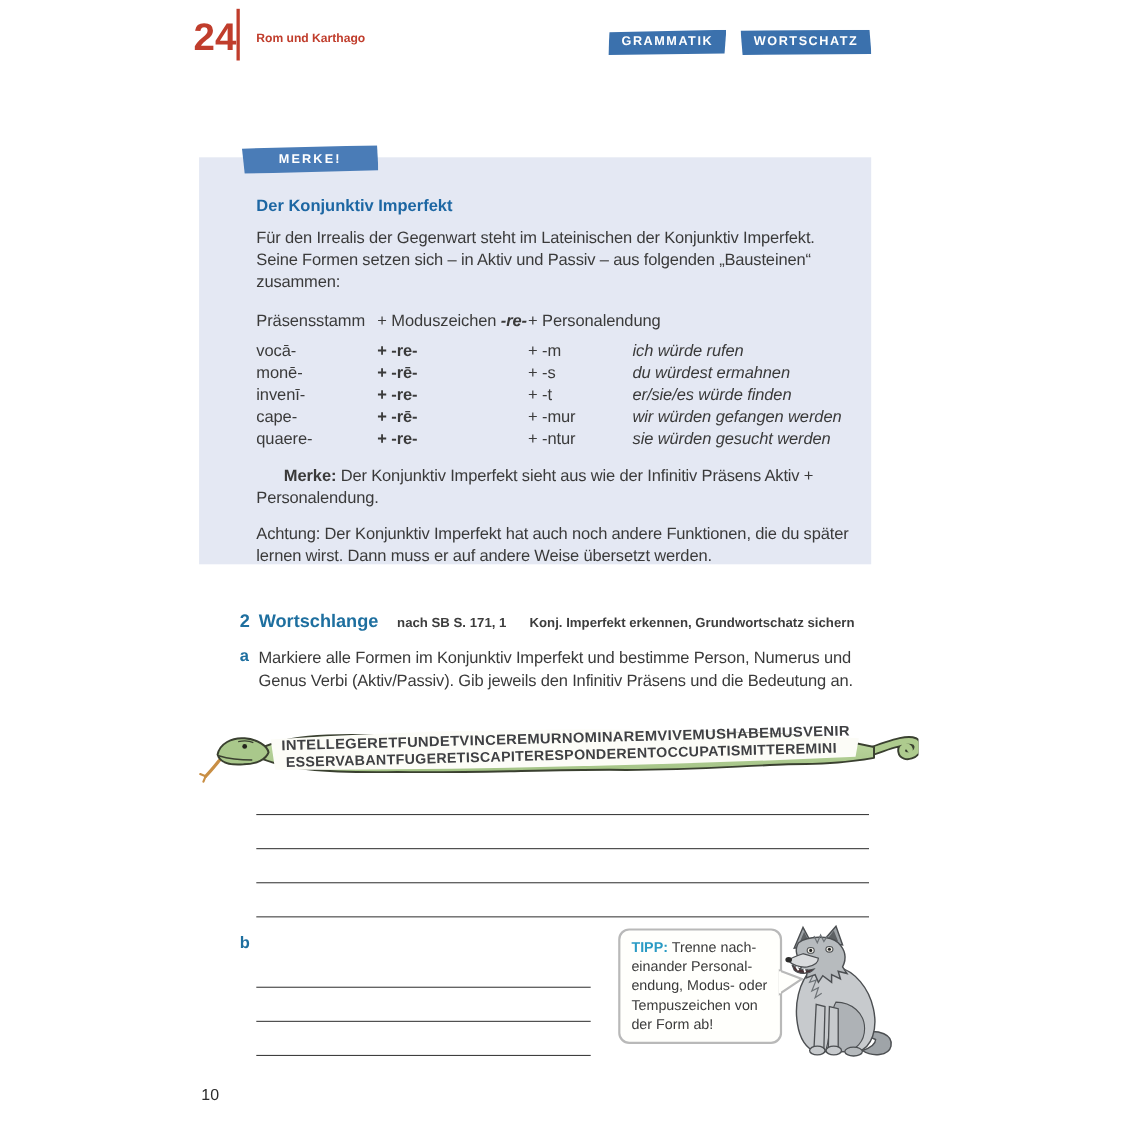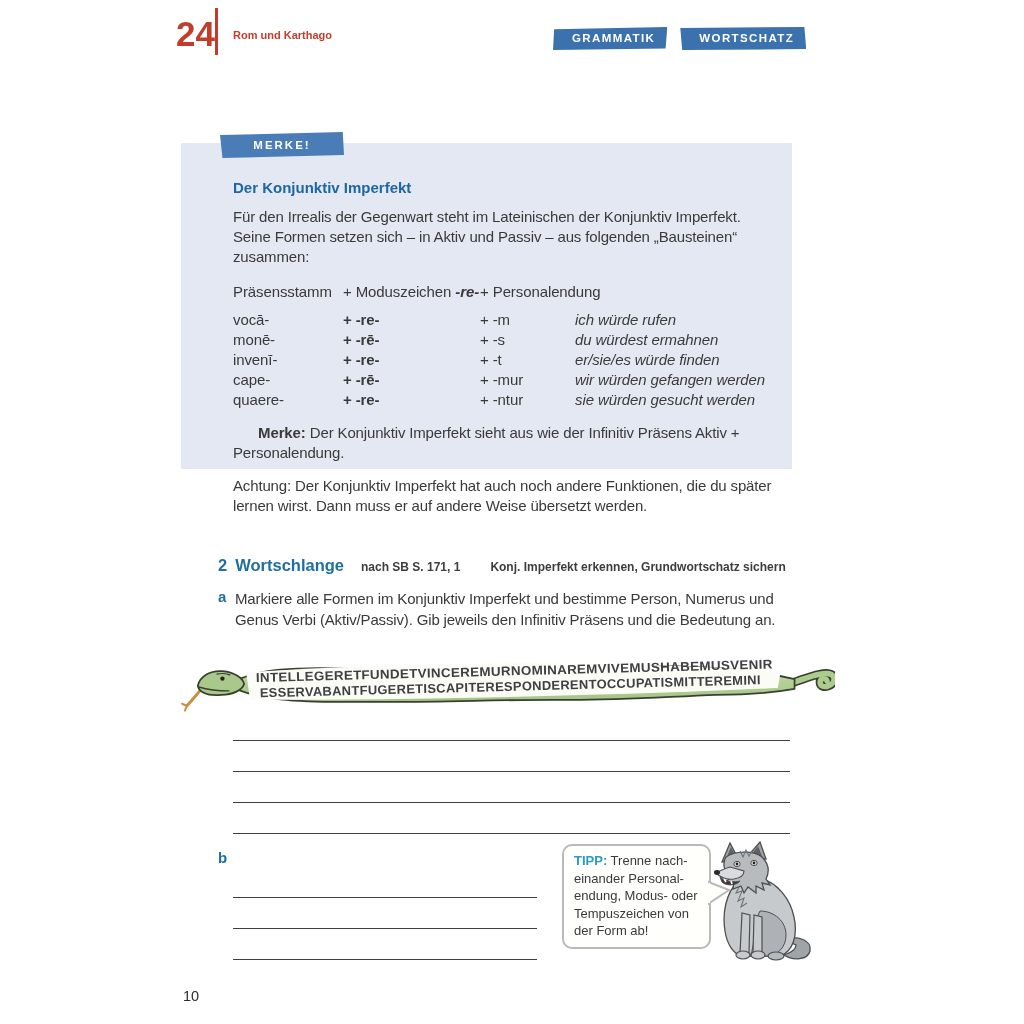--- a/index.html
+++ b/index.html
@@ -6,47 +6,47 @@
   body{width:1024px;height:1024px;overflow:hidden;background:#ffffff;
        font-family:"Liberation Sans","DejaVu Sans",sans-serif;color:var(--text,#3a3a3a);}
   .page{position:relative;width:1024px;height:1024px;background:#fff;}
 
   
   .chapter-number{position:absolute;left:176px;top:14px;font-size:35px;font-weight:bold;color:var(--red,#c03d2c);}
   .header-rule{position:absolute;left:215px;top:8px;width:2.5px;height:47px;background:var(--red,#c03d2c);}
   .chapter-title{position:absolute;left:233px;top:29px;font-size:11px;font-weight:bold;color:var(--red,#c03d2c);}
   .badges{position:absolute;left:553px;top:27px;display:flex;gap:13px;}
   .badge{background:var(--badge-blue,#3b71ad);color:#fff;font-size:11.5px;font-weight:bold;
-         letter-spacing:1.4px;padding:5px 12px 5px 19px;line-height:13px;}
+         letter-spacing:1.4px;padding:5px 12px 5px 12px;line-height:13px;}
   .badge.b1{clip-path:polygon(1% 10%,100% 0%,98.5% 94%,0% 100%);}
   .badge.b2{clip-path:polygon(0% 4%,98.5% 0%,100% 96%,1.5% 100%);}
 
   
-  .merke-box{position:absolute;left:181px;top:143px;width:611px;height:326px;background:var(--box-bg,#e4e8f3);}
+  .merke-box{position:absolute;left:181px;top:143px;width:611px;height:370px;background:var(--box-bg,#e4e8f3);}
   .merke-tab{position:absolute;left:39px;top:-11px;width:124px;height:26px;background:var(--tab-blue,#4a7cb7);
              color:#fff;font-size:11.5px;font-weight:bold;letter-spacing:2px;text-align:center;line-height:26px;
              clip-path:polygon(0% 12%,99% 0%,100% 88%,2% 100%);}
   .merke-inner{padding:36px 14px 0 52px;}
   .merke-title{font-size:15px;font-weight:bold;color:var(--heading-blue,#1d67a3);}
   .merke-p{margin-top:11px;font-size:15px;line-height:20px;letter-spacing:-0.15px;}
   .conj-table{margin-top:15px;display:grid;grid-template-columns:110px 137px 95px 1fr;font-size:15px;
               line-height:20px;letter-spacing:-0.1px;}
   .conj-table .hdr{margin-bottom:8px;white-space:nowrap;}
   .conj-table .modus{font-weight:bold;}
   .conj-table .trans{font-style:italic;}
   .bi{font-weight:bold;font-style:italic;}
   .merke-note{margin-top:13px;font-size:15px;line-height:20px;letter-spacing:-0.15px;}
   .merke-note b{letter-spacing:-0.1px;margin-left:25px;}
 
   
   .ex-head{position:absolute;left:218px;top:556px;display:flex;align-items:baseline;}
   .ex-num,.ex-title{font-size:16.5px;font-weight:bold;color:var(--section-blue,#1e6f9f);}
   .ex-num{margin-right:8px;}
   .ex-ref{margin-left:17px;font-size:12px;font-weight:bold;color:#3d3d3d;}
-  .ex-goal{margin-left:30px;font-size:12px;font-weight:bold;color:#3d3d3d;}
+  .ex-goal{margin-left:21px;font-size:12px;font-weight:bold;color:#3d3d3d;}
   .item{position:absolute;display:flex;}
   .item-a{left:218px;top:588px;width:575px;}
   .item-b{left:218px;top:849px;width:575px;}
   .item-marker{font-size:15px;font-weight:bold;color:var(--section-blue,#1e6f9f);width:17px;flex:0 0 17px;}
   .item-text{font-size:15px;line-height:21px;letter-spacing:-0.15px;}
 
   
   .lines-a{position:absolute;left:233px;top:710px;width:557px;}
   .lines-b{position:absolute;left:233px;top:867px;width:304px;}
   .wline{height:30px;border-bottom:1.5px solid var(--line,#3f3f3f);}

